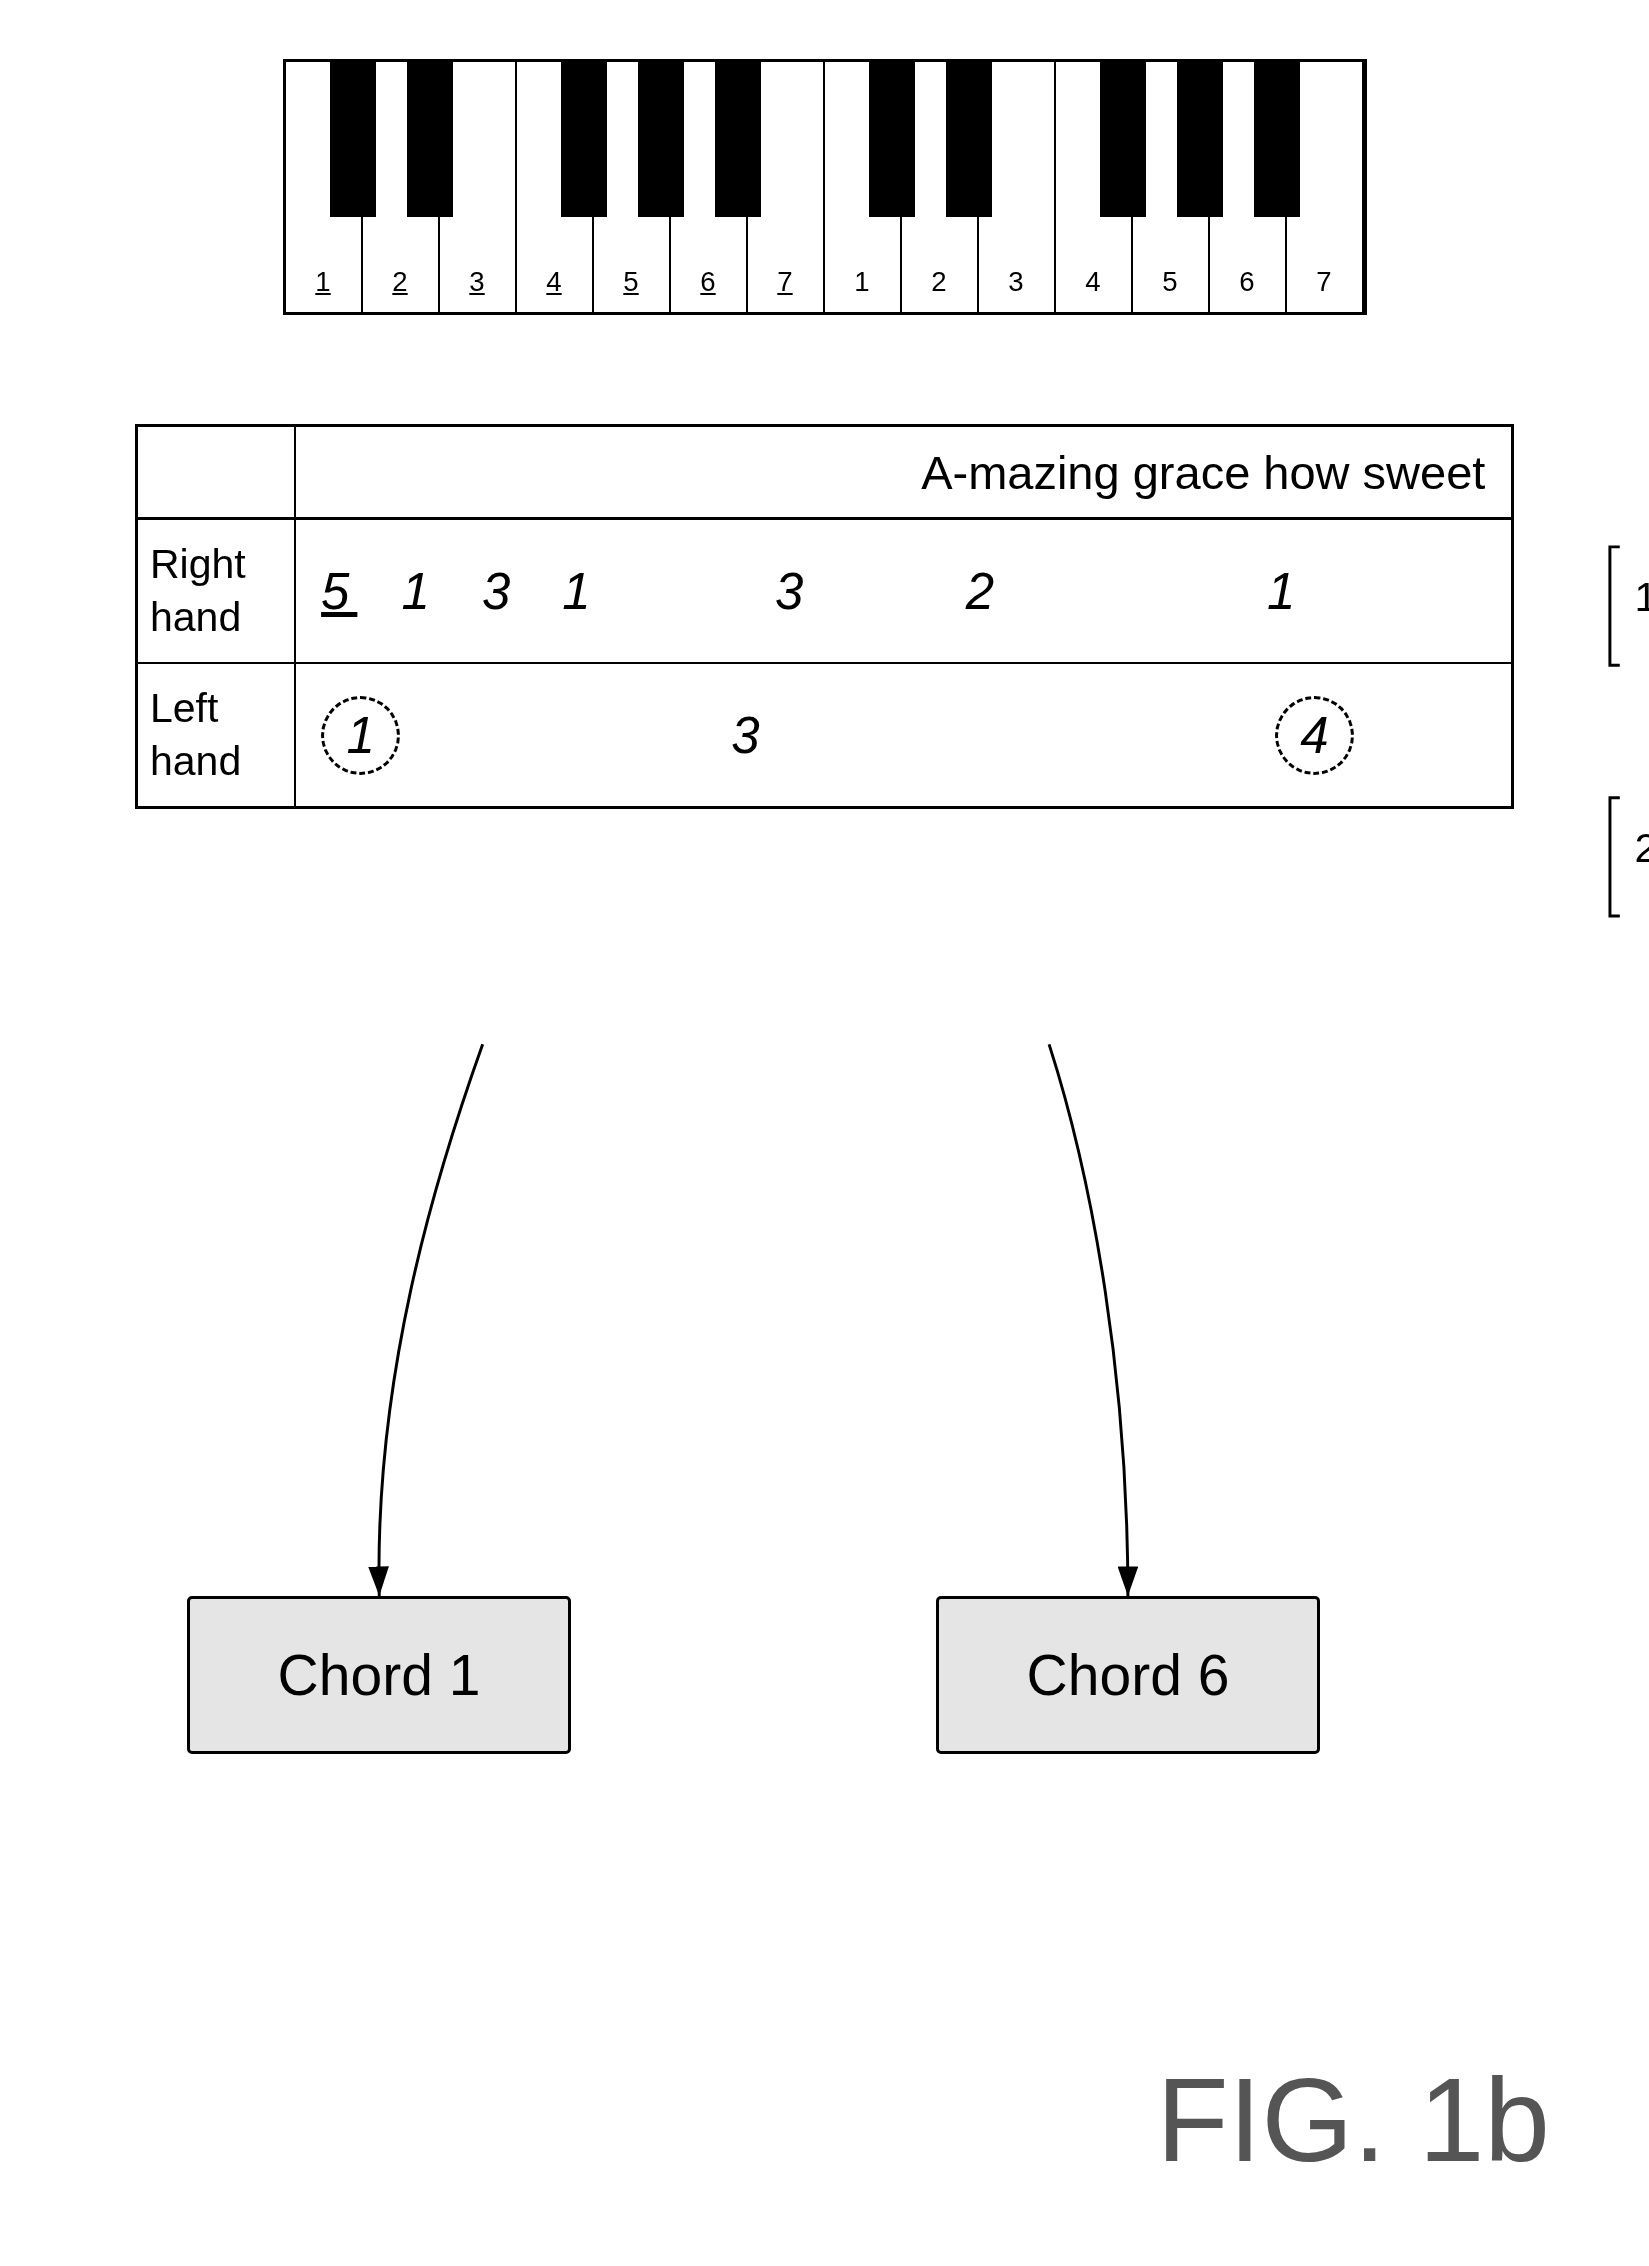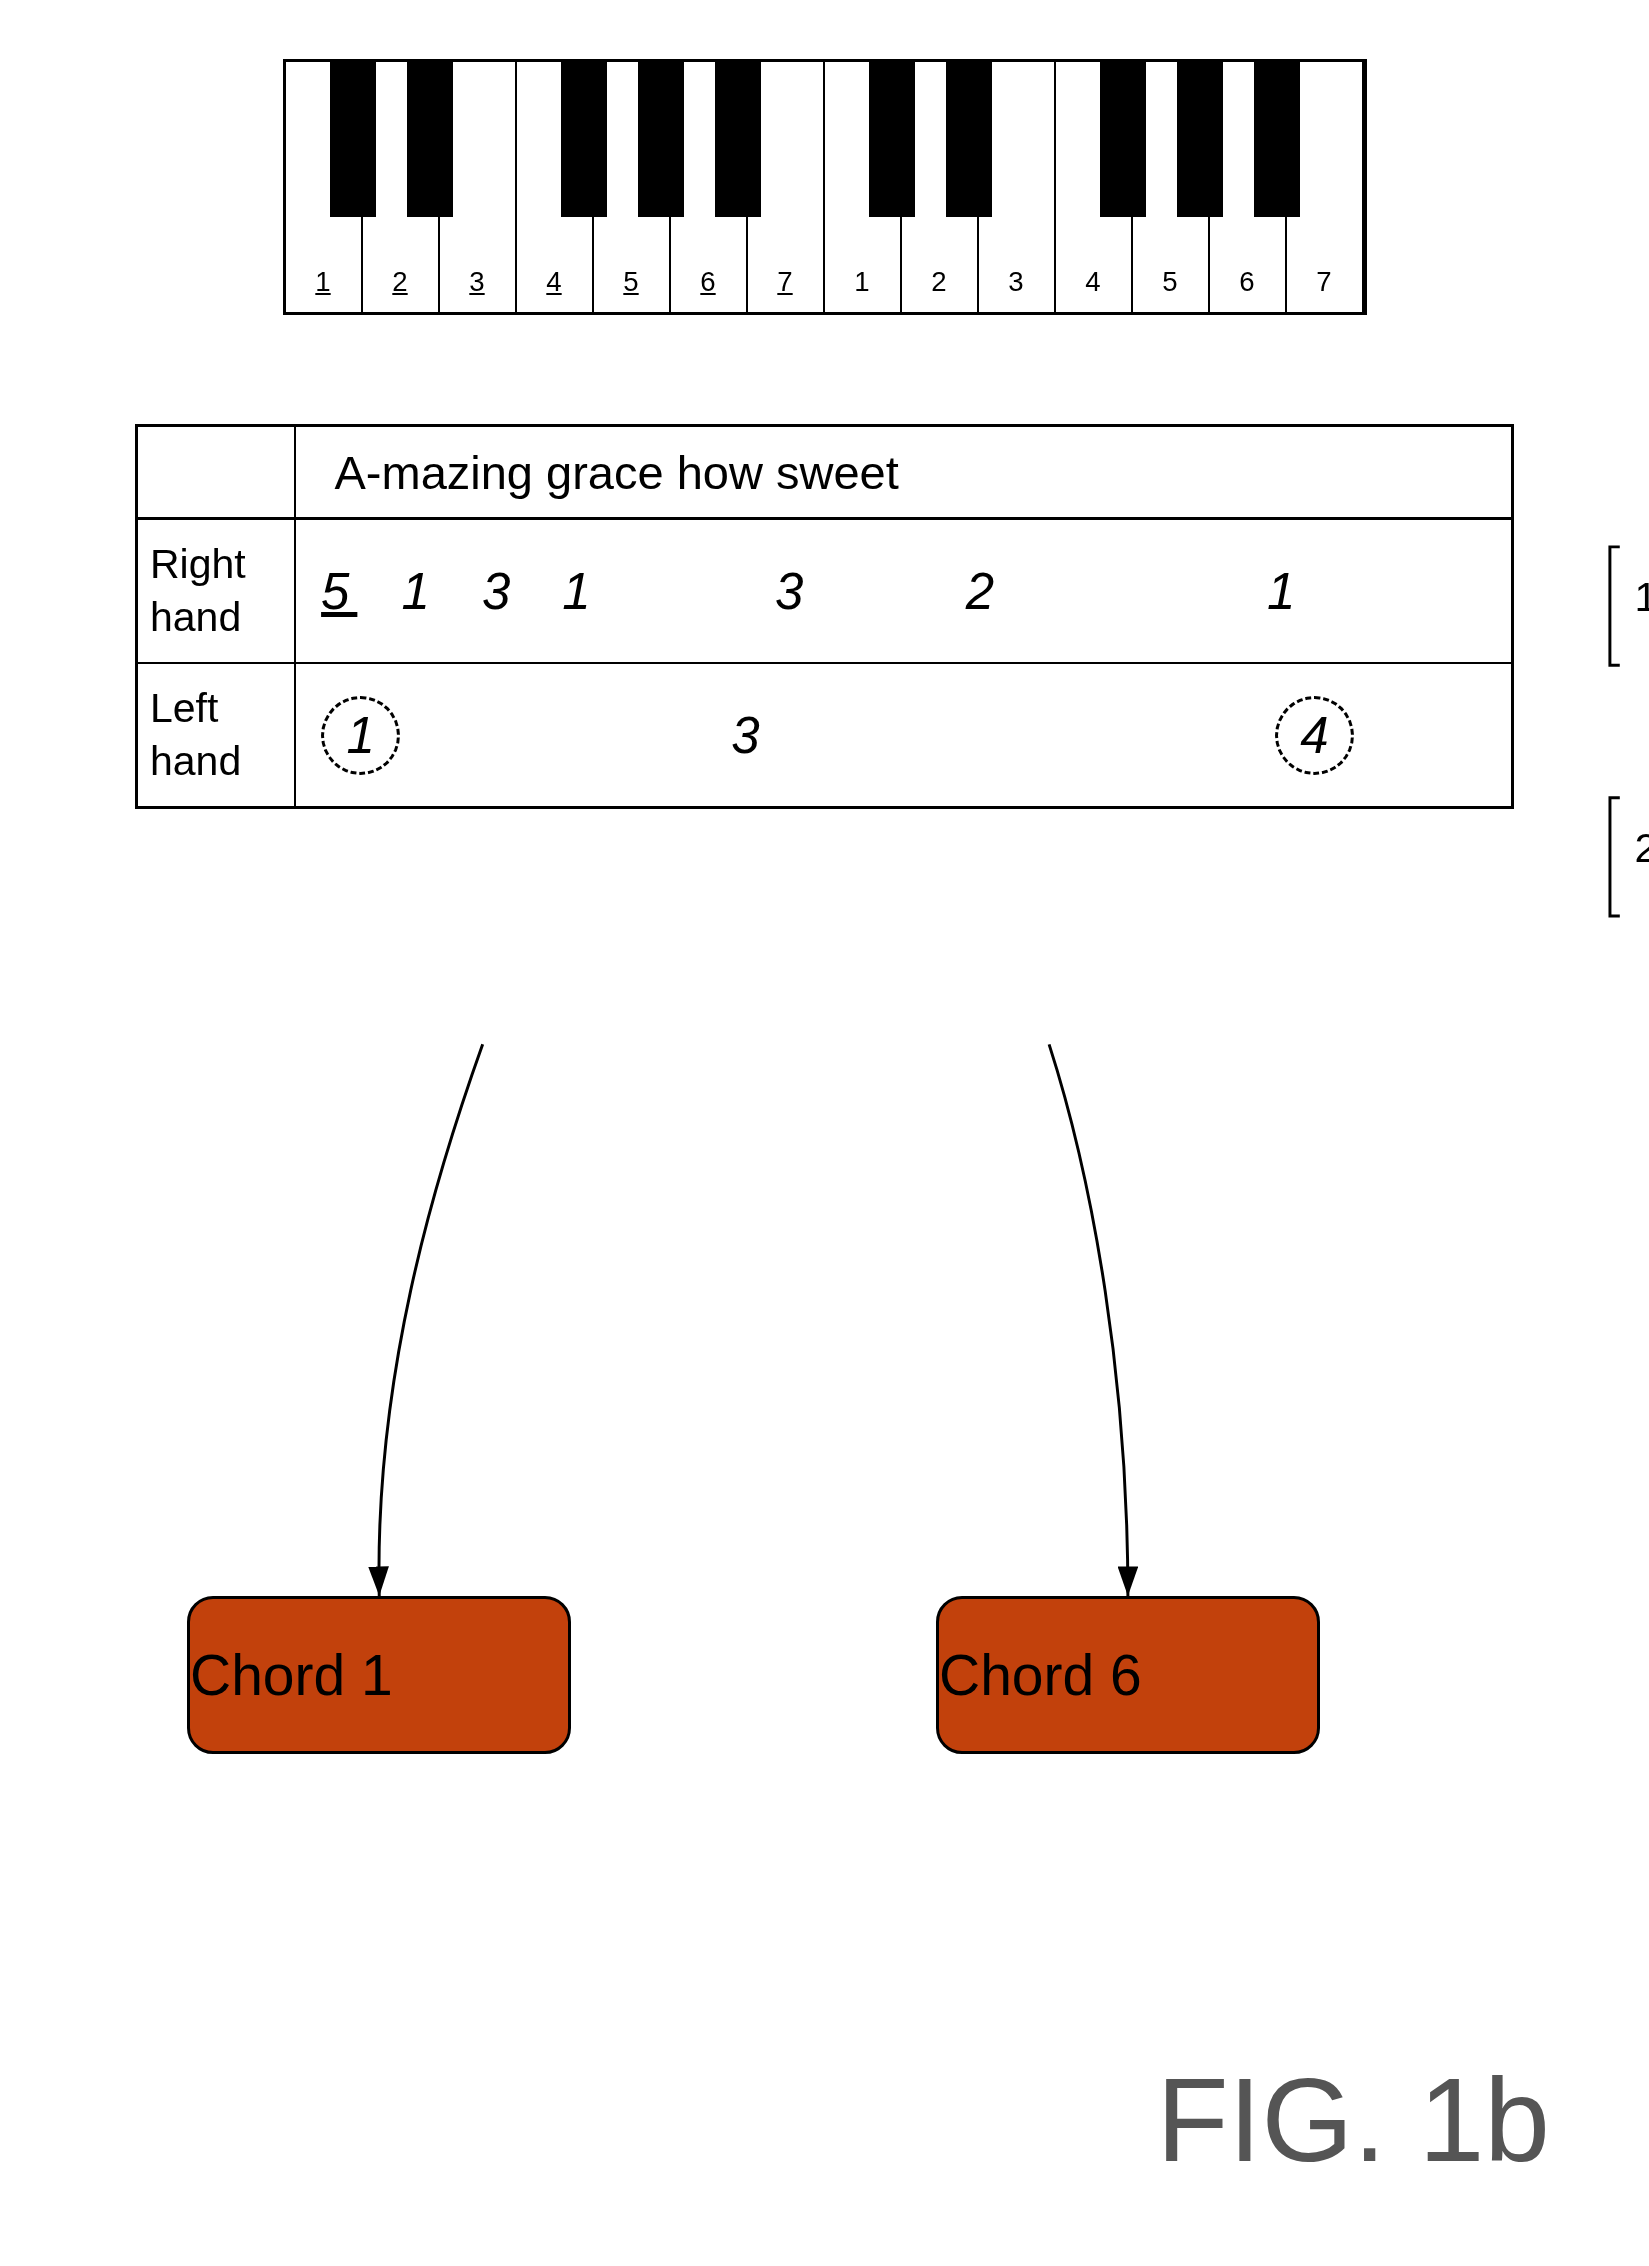--- a/index.html
+++ b/index.html
@@ -89,21 +89,21 @@
     }
 
     .music-table td, .music-table th {
       border: 2px solid #000;
       padding: 17.7px 25.6px;
       vertical-align: middle;
     }
 
     .music-table .header-cell {
       border-bottom: 3px solid #000;
-      text-align: left;
+      text-align: right;
       font-weight: normal;
       font-size: 47px;
       padding-left: 39px;
     }
 
     .music-table .label-cell {
       width: 158px;
       font-size: 41px;
       line-height: 1.3;
       text-align: left;
@@ -129,28 +129,28 @@
       border: 3px dashed #000;
       border-radius: 50%;
       font-size: 51px;
       letter-spacing: 0;
     }
 
     
     .chord-box {
       position: absolute;
       border: 3px solid #000;
-      border-radius: 26px;
+      border-radius: 5px;
       width: 384px;
       height: 158px;
       display: flex;
       align-items: center;
-      justify-content: flex-start;
+      justify-content: center;
       font-size: 57px;
-      background: #c2410c;
+      background: #e5e5e5;
     }
 
     
     svg.annotations {
       position: absolute;
       top: 0;
       left: 0;
       width: 1649px;
       height: 2267px;
       pointer-events: none;

